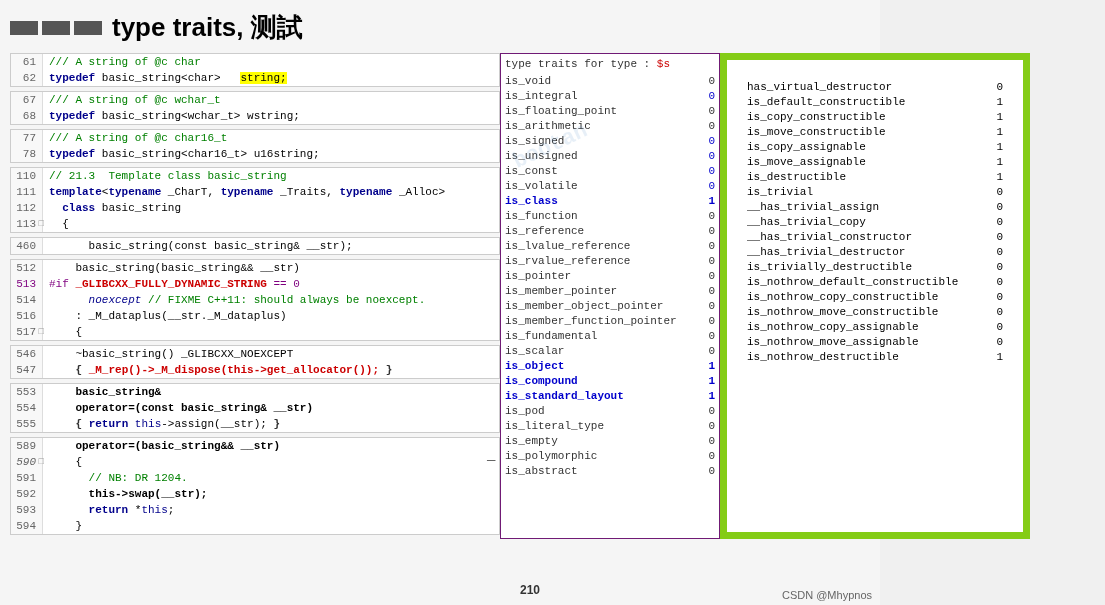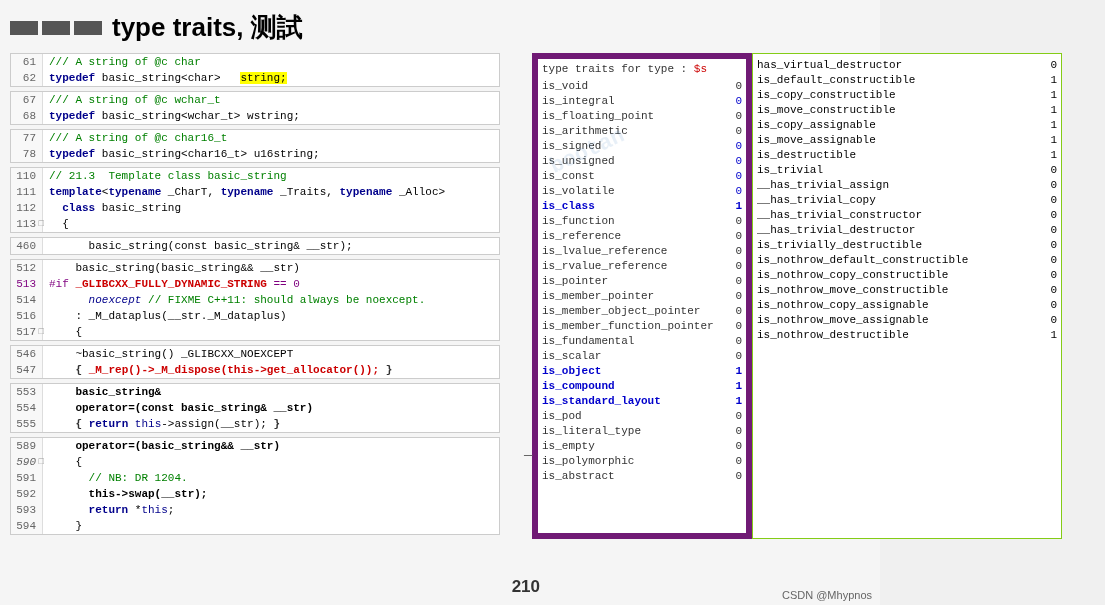--- a/index.html
+++ b/index.html
@@ -104,26 +104,25 @@
     .highlight-yellow { background: #ffff00; }
     .red-text { color: #cc0000; font-weight: bold; }
     .bold-text { font-weight: bold; }
     .curly-bold { font-weight: bold; color: #333; }
 
     
     #traits-panel {
       width: 220px;
       flex-shrink: 0;
       background: white;
-      border: 6px solid #701a75;
+      border: 1px solid #701a75;
       font-family: 'Courier New', monospace;
       font-size: 11px;
       padding: 4px;
       position: relative;
-      margin-left: 32px;
     }
 
     .traits-title {
       font-size: 11px;
       margin-bottom: 4px;
       color: #333;
     }
 
     .traits-title .type-name {
       color: #cc0000;
@@ -150,38 +149,38 @@
       transform: rotate(-30deg);
       pointer-events: none;
       white-space: nowrap;
     }
 
     
     #right-panel {
       width: 310px;
       flex-shrink: 0;
       background: white;
-      border: 1px solid #84cc16;
+      border: 7px solid #84cc16;
       font-family: 'Courier New', monospace;
       font-size: 11px;
-      padding: 4px;
+      padding: 20px;
     }
 
     .right-trait-row {
       display: flex;
       justify-content: space-between;
       line-height: 15px;
     }
 
     
     #page-num {
       position: absolute;
       bottom: 8px;
       right: 340px;
-      font-size: 17px;
+      font-size: 12px;
       font-weight: bold;
       color: #333;
     }
 
     
     #csdn-attr {
       position: absolute;
       bottom: 4px;
       right: 8px;
       font-size: 11px;

